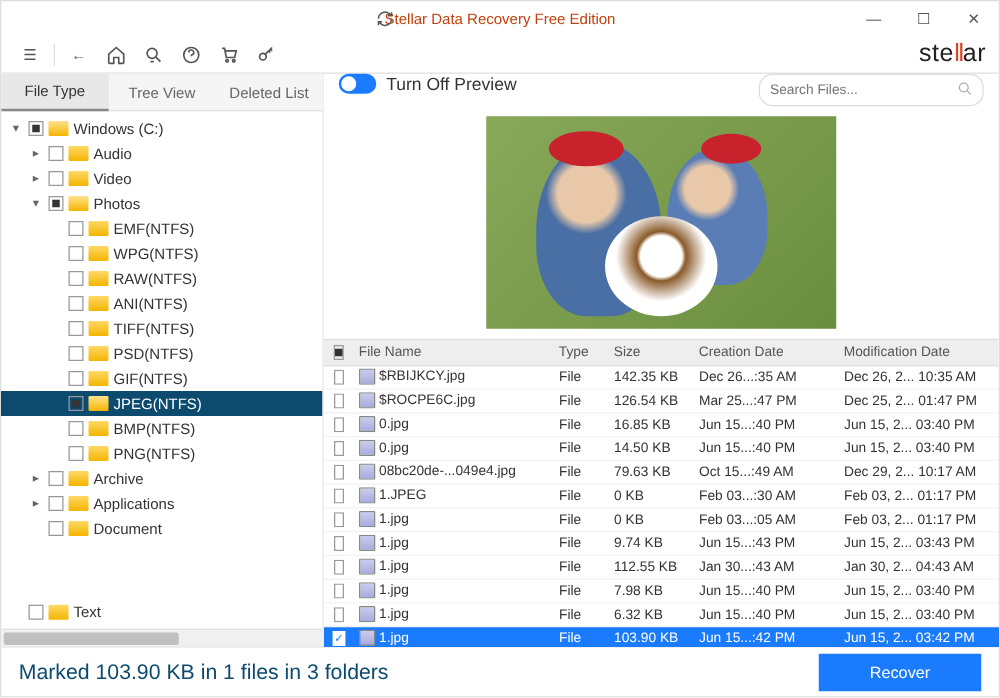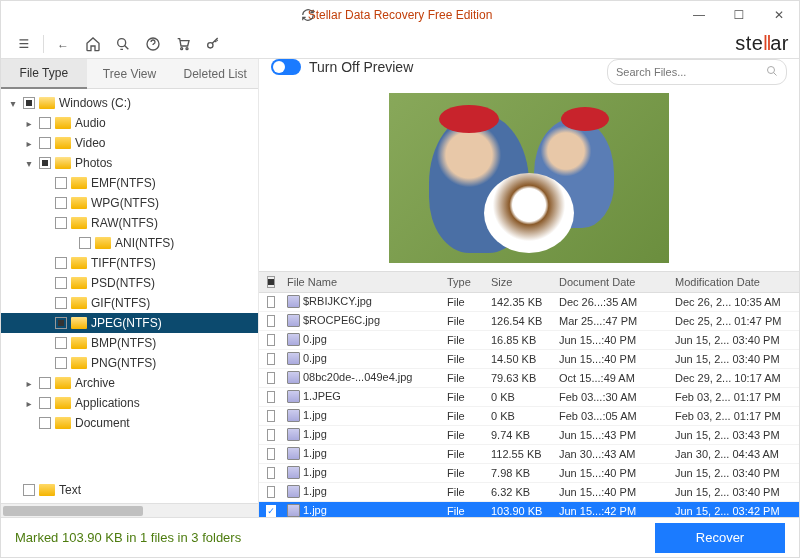--- a/index.html
+++ b/index.html
@@ -57,21 +57,21 @@
 .col-mdate { flex: 1; }
 .tbody { overflow-y: auto; }
 .row { display: flex; height: 19px; align-items: center; font-size: 11px; color: #333; border-bottom: 1px solid #f2f2f2; }
 .row.selected { background: #1b7bff; color: #fff; }
 .row .file-icon { width: 13px; height: 13px; border: 1px solid #888; display: inline-block; margin-right: 3px; vertical-align: middle; border-radius: 1px; background: linear-gradient(#cce,#aad); }
 .row .checkbox.checked { background: #fff; }
 .row .checkbox.checked::after { content: "✓"; color: #1b7bff; font-size: 9px; }
 .row.selected .checkbox { border-color: #fff; background: #fff; }
 .row.selected .checkbox.checked::after { color: #1b7bff; }
 .footer { height: 40px; border-top: 1px solid #e0e0e0; display: flex; align-items: center; padding: 0 14px; justify-content: space-between; }
-.footer-text { font-size: 13px; color: #4d7c0f; text-align: center; }
+.footer-text { font-size: 17px; color: #0c4a6e; text-align: center; }
 .recover-btn { width: 130px; height: 30px; background: #1b7bff; color: #fff; display: flex; align-items: center; justify-content: center; font-size: 13px; border: none; }
 </style>
 </head>
 <body>
 
 <div class="titlebar">
   <span class="refresh-title">
     <svg width="14" height="14" viewBox="0 0 24 24" fill="none" stroke="#555" stroke-width="2">
         <path d="M3 12a9 9 0 0 1 15-6.7L21 8M21 3v5h-5M21 12a9 9 0 0 1-15 6.7L3 16M3 21v-5h5"></path>
       </svg>
@@ -166,21 +166,21 @@
           <span class="checkbox"></span>
           <span class="folder-icon folder-closed"></span>
           <span>WPG(NTFS)</span>
         </div>
         <div class="tree-item" style="padding-left: 38px;">
           <span class="expander"></span>
           <span class="checkbox"></span>
           <span class="folder-icon folder-closed"></span>
           <span>RAW(NTFS)</span>
         </div>
-        <div class="tree-item" style="padding-left: 38px; margin-left: 24px;">
+        <div class="tree-item" style="padding-left: 38px;">
           <span class="expander"></span>
           <span class="checkbox"></span>
           <span class="folder-icon folder-closed"></span>
           <span>ANI(NTFS)</span>
         </div>
         <div class="tree-item" style="padding-left: 38px;">
           <span class="expander"></span>
           <span class="checkbox"></span>
           <span class="folder-icon folder-closed"></span>
           <span>TIFF(NTFS)</span>
@@ -273,21 +273,21 @@
       </div>
     </div>
     <div class="table-wrap">
       <div class="thead">
         <div class="th col-chk">
             <span class="checkbox partial"></span>
           </div>
         <div class="th col-name sort">File Name</div>
         <div class="th col-type">Type</div>
         <div class="th col-size">Size</div>
-        <div class="th col-cdate">Document Date</div>
+        <div class="th col-cdate">Creation Date</div>
         <div class="th col-mdate">Modification Date</div>
       </div>
       <div class="tbody" id="tbody">
           <div class="row">
             <div class="td col-chk">
               <span class="checkbox"></span>
             </div>
             <div class="td col-name"><span class="file-icon"></span>$RBIJKCY.jpg</div>
             <div class="td col-type">File</div>
             <div class="td col-size">142.35 KB</div>

